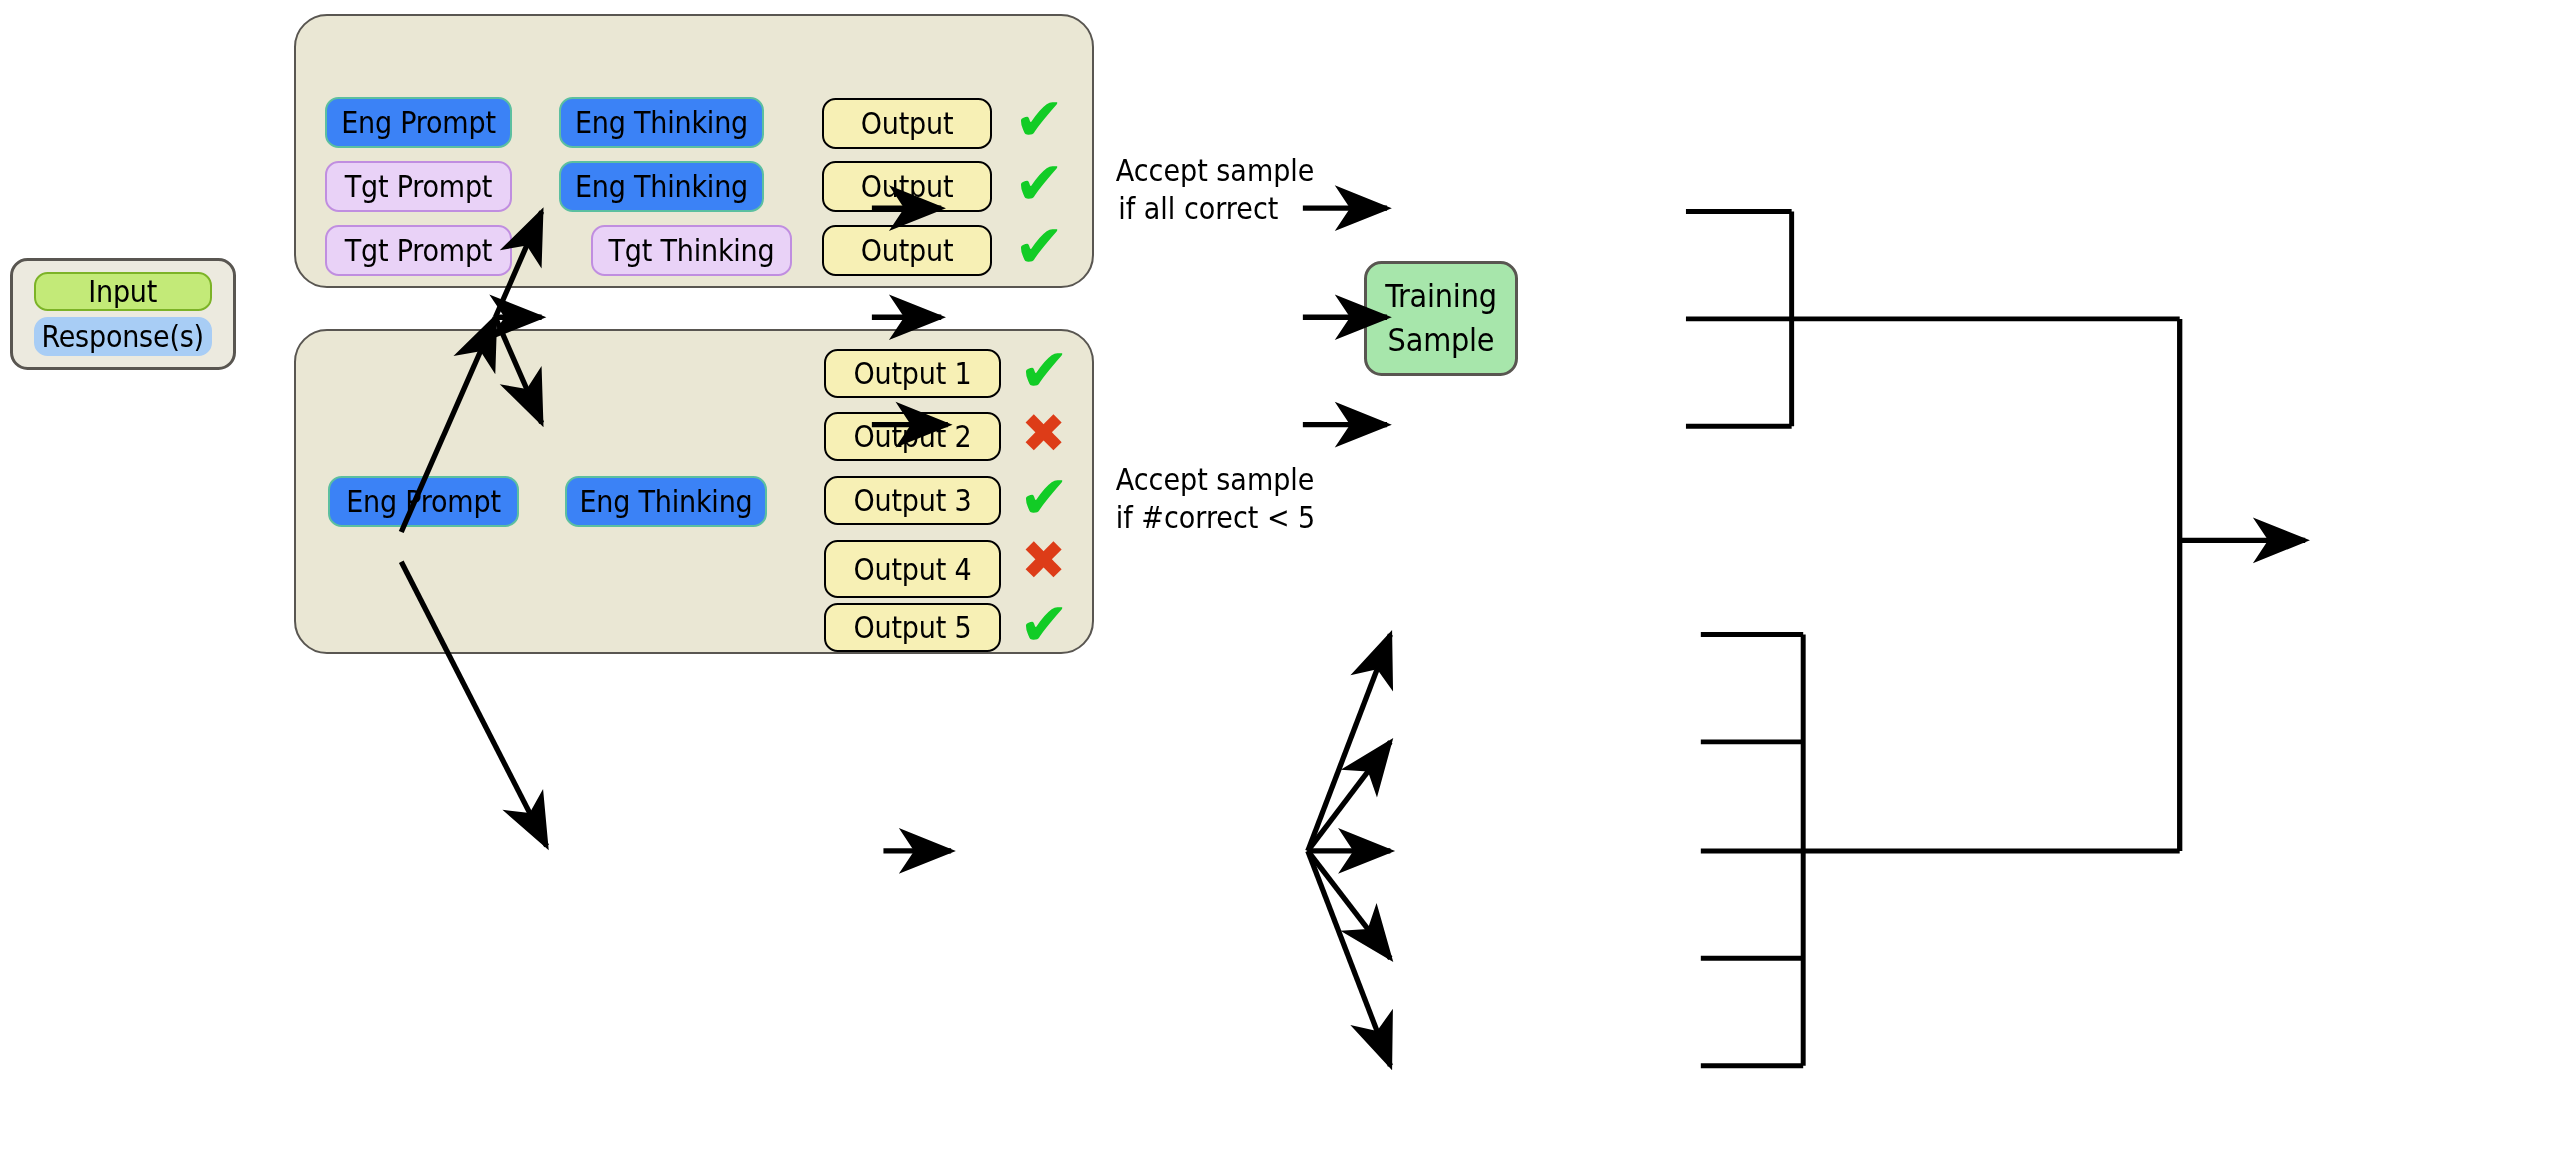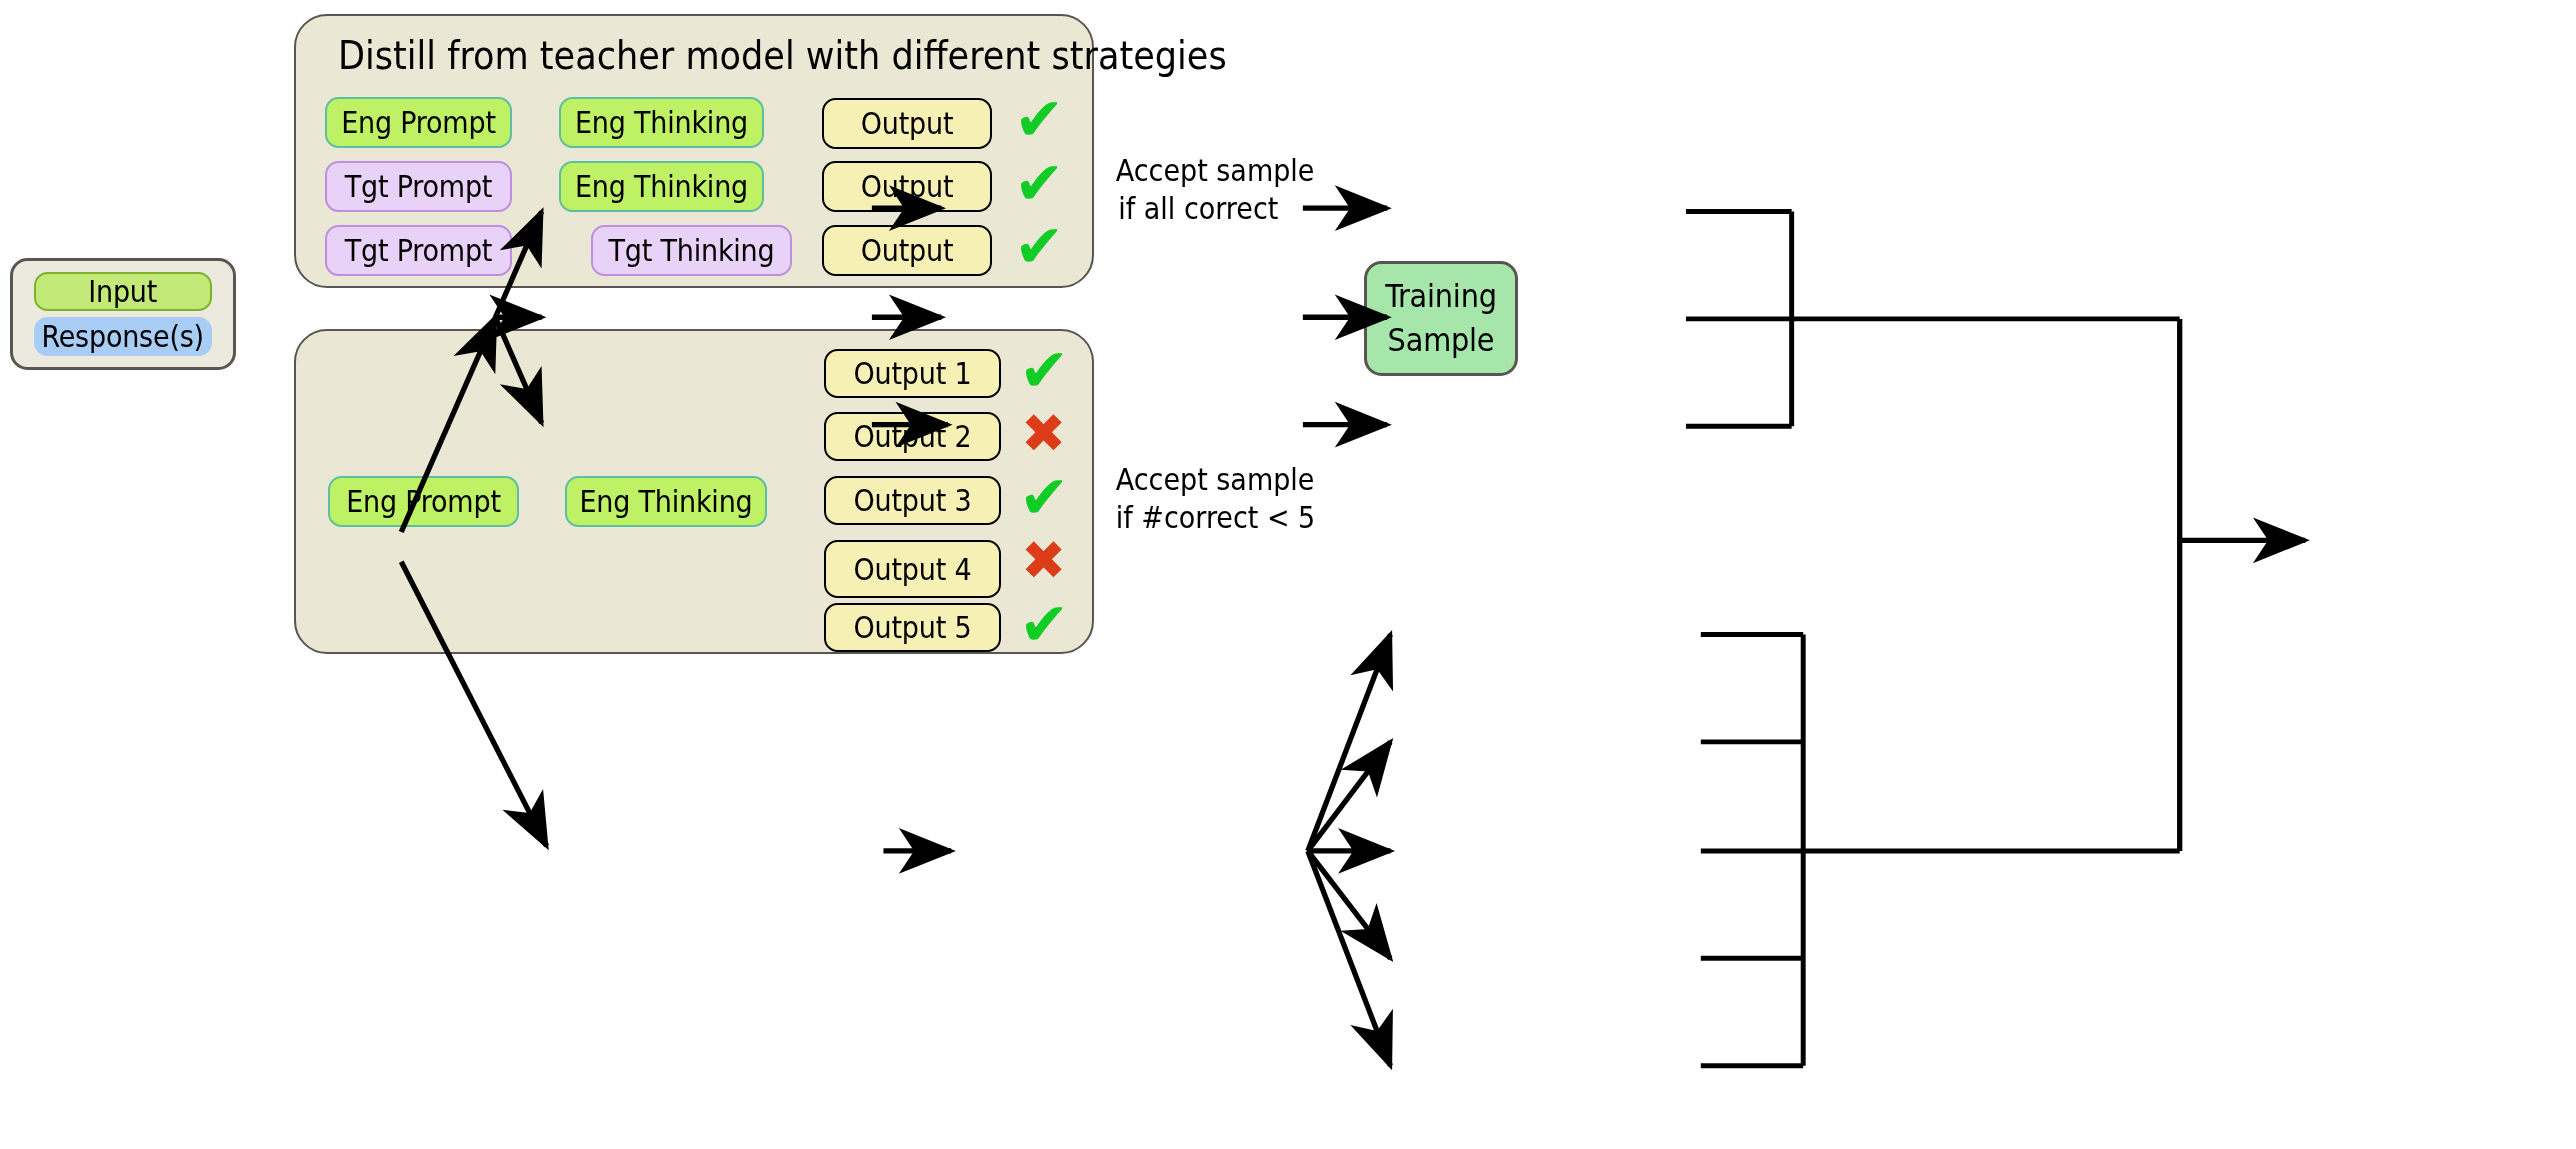--- a/index.html
+++ b/index.html
@@ -31,21 +31,21 @@
   }
   .panel-title{
     position:absolute;
     font-size:39px;
     color:#000;
     font-family:"DejaVu Sans Condensed","DejaVu Sans","Liberation Sans",sans-serif;
     white-space:nowrap;
   }
 
   
-  .mint{background:#bef264;border:2.9px solid #5cbfa0;}
+  .mint{background:#3b82f6;border:2.9px solid #5cbfa0;}
   .lav {background:#e9d2f7;border:2.9px solid #c08ee0;}
   .yel {background:#f7f0b5;border:2.9px solid #000000;}
   .grn {background:#a7e6ab;border:3.9px solid #595651;}
   .lime{background:#c3ea78;border:2.9px solid #7cb327;}
   .blue{background:#a8cdf5;border:2.9px solid #a8cdf5;}
 
   .inputwrap{
     position:absolute;
     background:#eceadf;
     border:3.9px solid #595651;
@@ -80,21 +80,20 @@
   }
 </style>
 </head>
 <body>
 
 <div id="stage">
 
   <div class="panel" style="left:294px;top:13.6px;width:800px;height:274px;"></div>
   <div class="panel" style="left:294px;top:329px;width:800px;height:325px;"></div>
 
-  <div class="panel-title" style="left:338px;top:33px;">Distill from teacher model with different strategies</div>
 
 
   <div class="inputwrap" style="left:9.7px;top:258px;width:226px;height:112px;padding:21px;">
     <div class="node lime" style="width:100%;height:45px;font-size:30px;">
       <span>Input</span>
     </div>
     <div class="node blue" style="width:100%;height:45px;font-size:30px;">
       <span>Response(s)</span>
     </div>
   </div>

